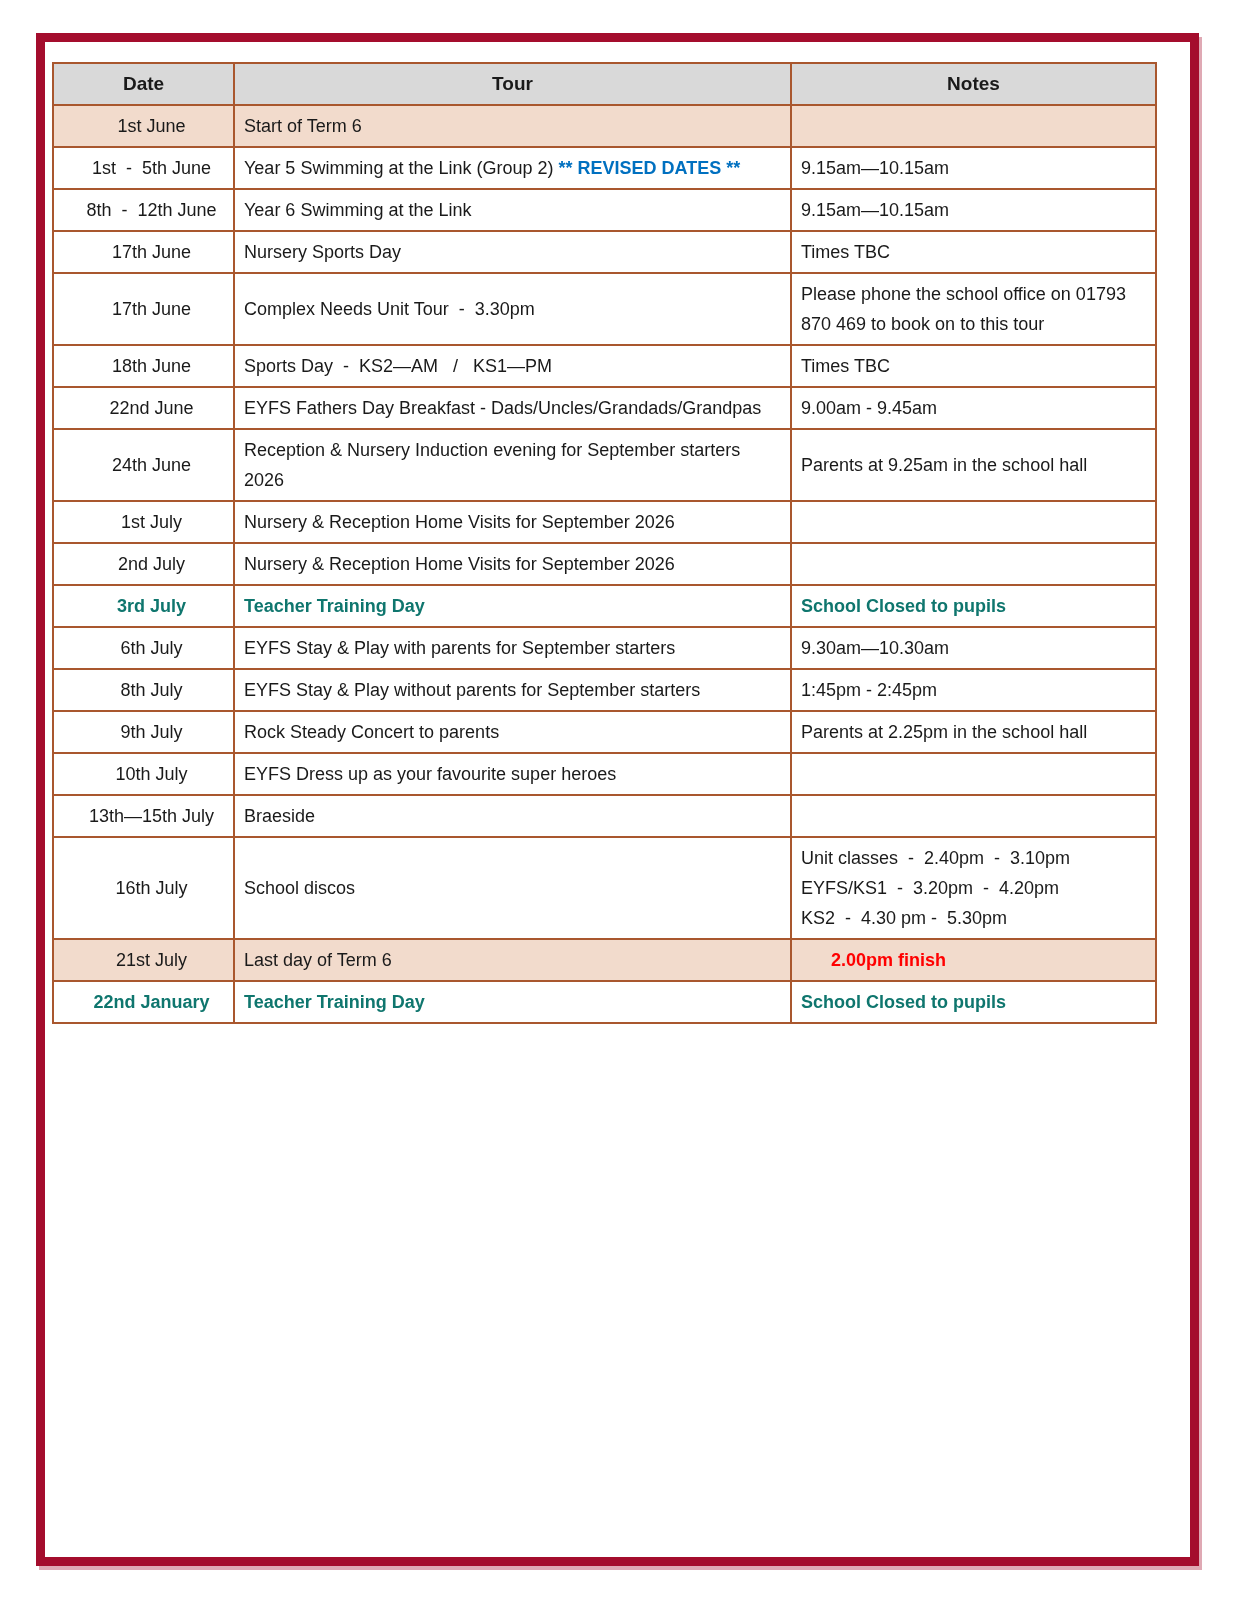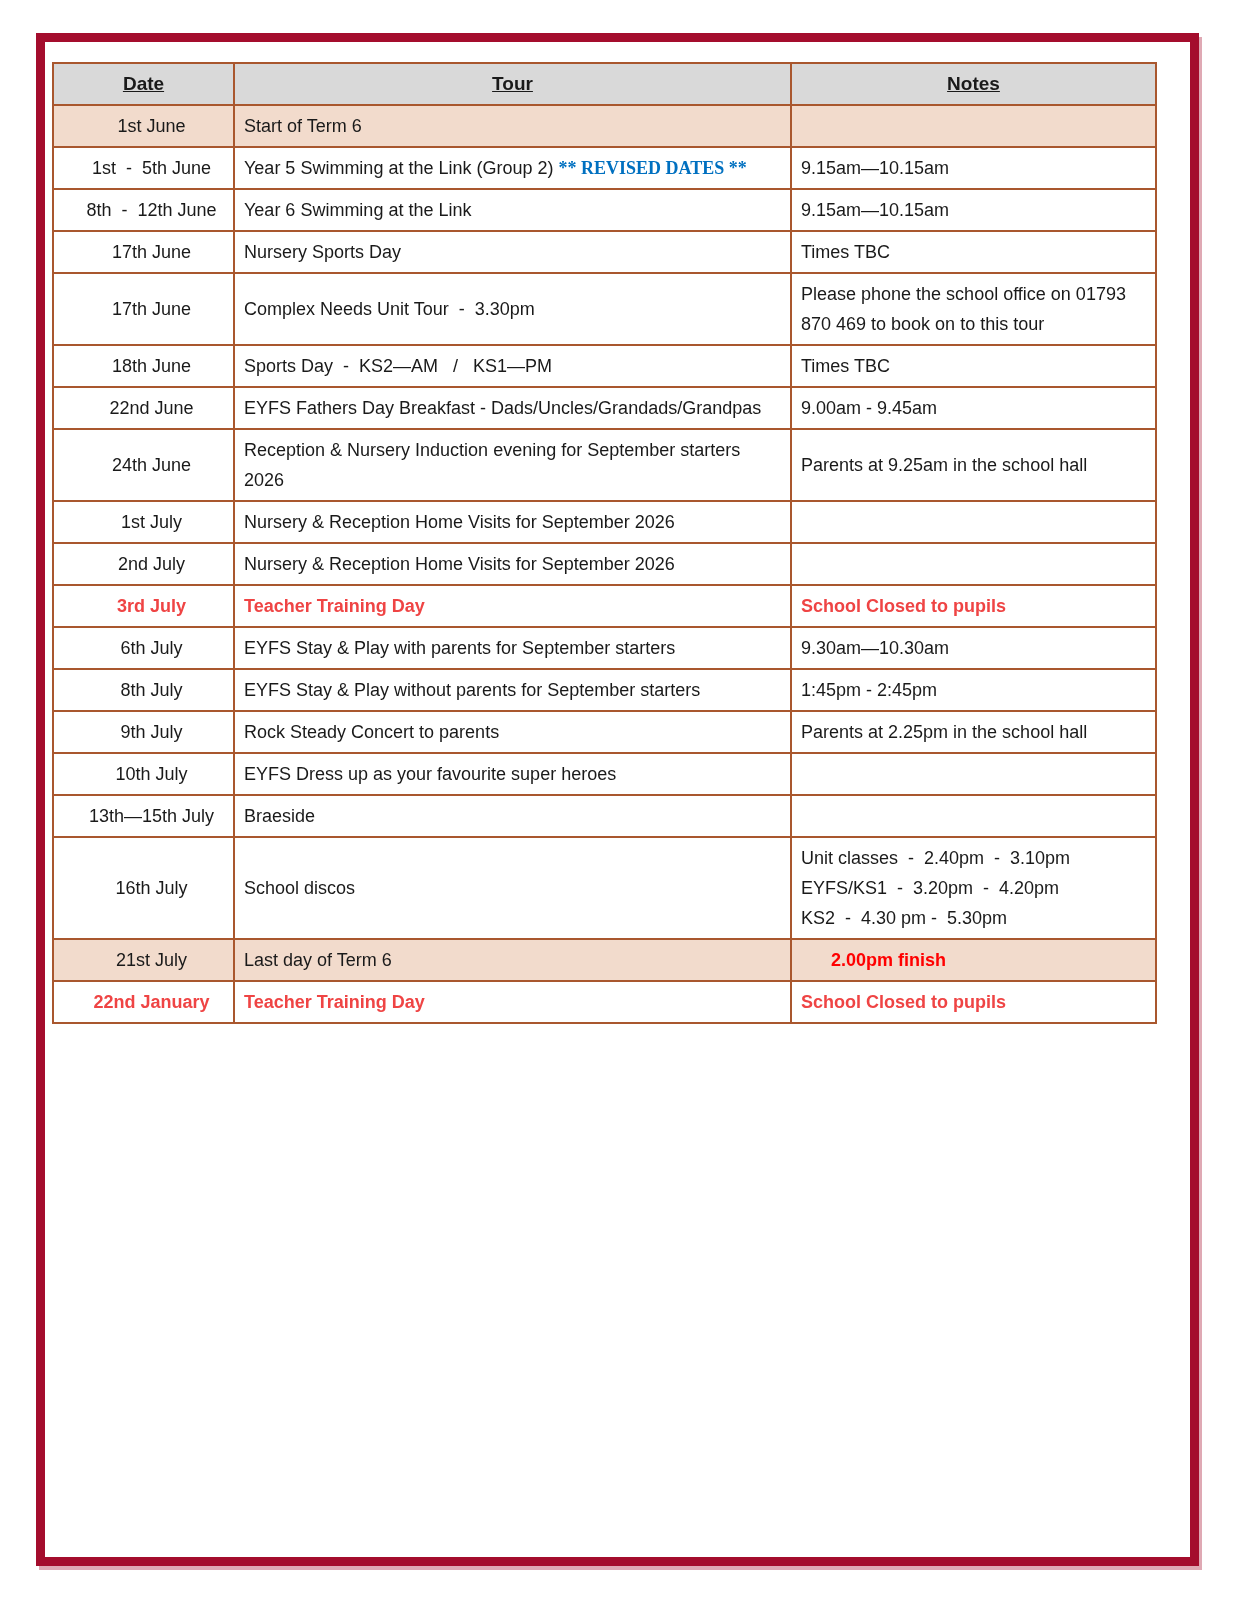--- a/index.html
+++ b/index.html
@@ -34,40 +34,39 @@
   th, td {
     border: 2px solid #A9572E;
     vertical-align: middle;
     box-sizing: border-box;
   }
   th {
     background: #D9D9D9;
     height: 42px;
     font-size: 19px;
     font-weight: bold;
-    text-decoration: underline;
     text-align: center;
     color: #1a1a1a;
     padding: 4px 8px;
   }
   td {
     font-size: 18px;
     color: #1a1a1a;
     padding: 5px 9px;
     line-height: 30px;
     height: 34px;
     white-space: pre-wrap;
     background: #ffffff;
   }
   td.c-date { text-align: center; padding-left: 20px; padding-right: 4px; }
   td.c-event, td.c-notes { text-align: left; }
   tr.highlight td { background: #F2DBCC; }
-  tr.red-row td { color: #ef4444; font-weight: bold; }
+  tr.red-row td { color: #0f766e; font-weight: bold; }
   .red-text { color: #FF0000; font-weight: bold; padding-left: 39px; }
-  .blue-bold { color: #0070C0; font-weight: bold; font-family: Liberation Serif, serif; }
+  .blue-bold { color: #0070C0; font-weight: bold; }
 </style>
 </head>
 <body>
 
 <div class="page-border">
   <table class="events">
     <colgroup>
         <col class="c1">
         <col class="c2">
         <col class="c3">

